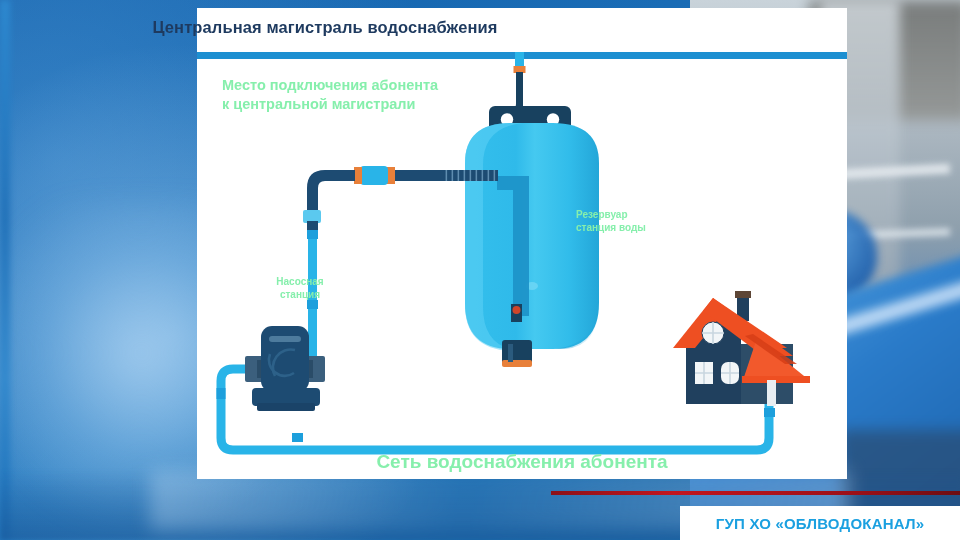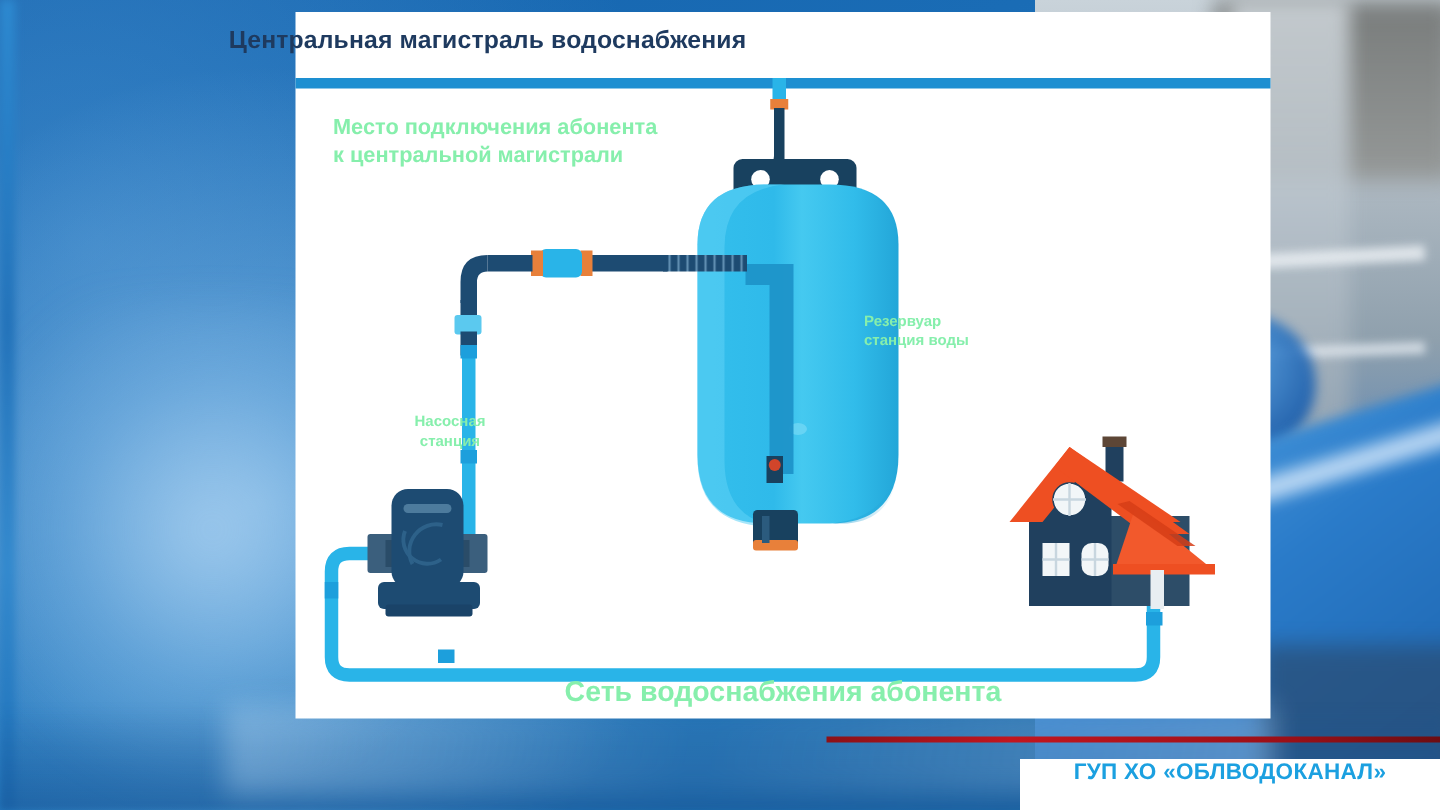--- a/index.html
+++ b/index.html
@@ -79,21 +79,21 @@
   
   #diagram{position:absolute;left:197px;top:8px;width:650px;height:471px;}
 
   
   .red-rule{
     position:absolute;left:551px;top:491px;width:409px;height:4px;
     background:linear-gradient(90deg,#8c1118,#c2161f 30%,#9b1018 75%,#6d0d12);
   }
   .brand-box{
     position:absolute;left:680px;top:506px;width:280px;height:34px;background:#ffffff;
-    display:flex;align-items:flex-start;justify-content:center;
+    display:flex;align-items:center;justify-content:center;
   }
   .brand-text{
     font-size:15px;font-weight:bold;color:#1ba0e0;letter-spacing:.2px;white-space:nowrap;
   }
 </style>
 </head>
 <body>
 
 <div id="stage">
 

